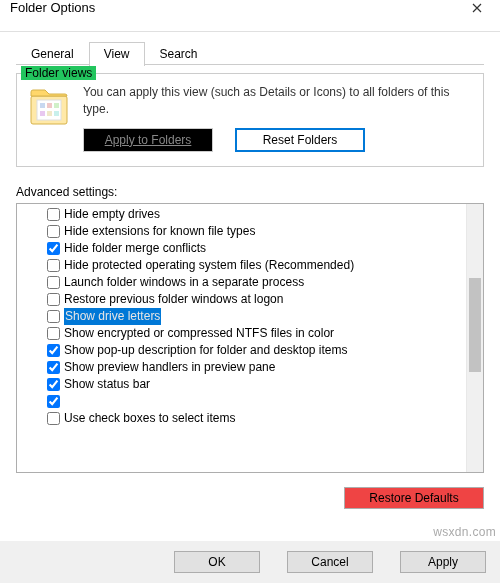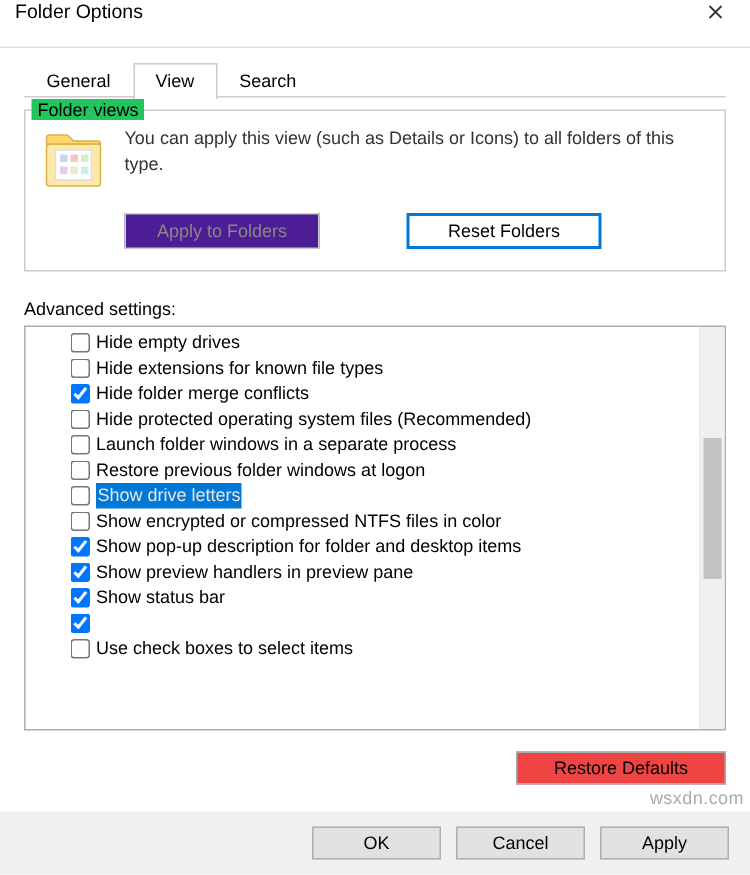--- a/index.html
+++ b/index.html
@@ -62,41 +62,41 @@
       display: flex;
       gap: 14px;
       align-items: flex-start;
     }
     .folder-icon {
       width: 40px; height: 42px;
       flex-shrink: 0;
       margin-top: 2px;
     }
     .folder-icon svg { width: 40px; height: 42px; }
-    .fv-desc { font-size: 12px; line-height: 1.4; color: #333; margin-bottom: 24px; }
+    .fv-desc { font-size: 12px; line-height: 1.4; color: #333; margin-bottom: 10px; }
     .fv-buttons { display: flex; gap: 22px; }
     .btn {
       padding: 3px 0;
       border: 1px solid #adadad;
       background: #ef4444;
       font: inherit;
       cursor: pointer;
       min-width: 130px;
       text-align: center;
     }
     .btn:disabled {
       color: #888;
       border-color: #ccc;
-      background: #4c1d95;
+      background: #000000;
       cursor: default;
+      text-decoration: underline;
     }
     .btn.primary-outline {
       border: 2px solid #0078d7;
       background: #fff;
-      margin-left: 36px;
     }
     .adv-label { margin-top: 18px; margin-bottom: 4px; display: block; }
     .adv-wrap {
       display: flex;
       border: 1px solid #adadad;
       height: 270px;
     }
     .adv-list {
       flex: 1;
       overflow: hidden;
@@ -135,21 +135,21 @@
     }
     .footer {
       position: absolute;
       left: 0; right: 0; bottom: 0;
       background: #f0f0f0;
       padding: 10px 14px;
       display: flex;
       justify-content: flex-end;
       gap: 10px;
     }
-    .footer .btn { min-width: 86px; background: #e1e1e1; }
+    .footer .btn { min-width: 86px; background: #e1e1e1; margin-left: 17px; }
     .watermark {
       position: absolute;
       right: 4px;
       bottom: 44px;
       font-size: 12px;
       color: #aaa;
       letter-spacing: 0.3px;
     }
   </style>
 </head>

